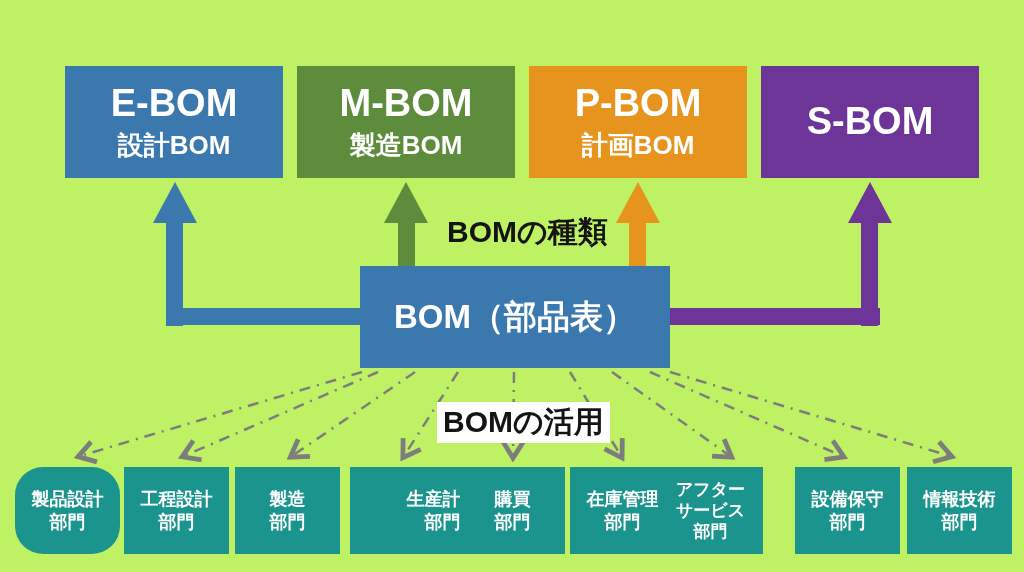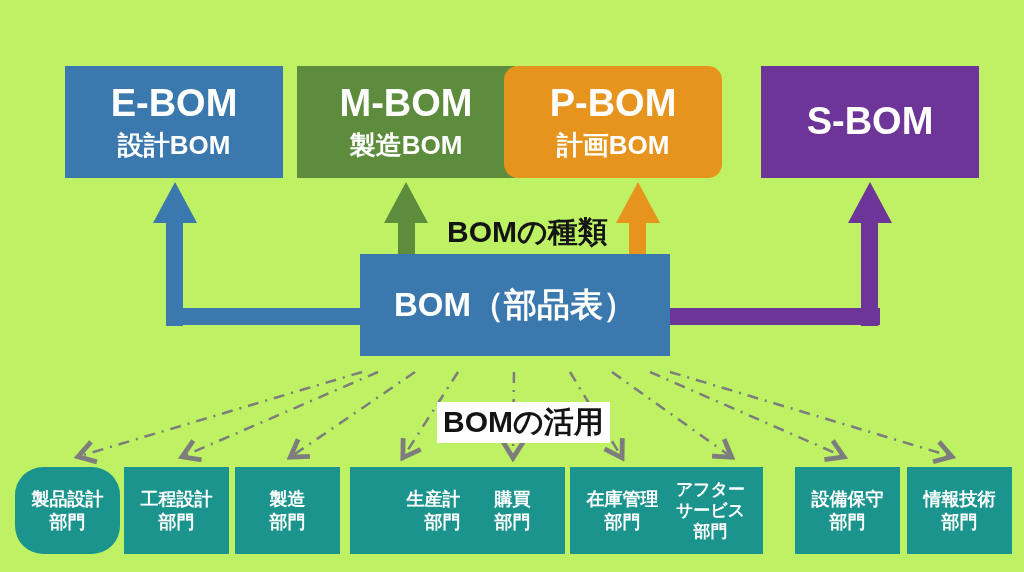--- a/index.html
+++ b/index.html
@@ -8,24 +8,24 @@
   .stage{position:relative;width:1024px;height:572px;background:#bef264;}
   svg.connectors{position:absolute;left:0;top:0;width:1024px;height:572px;z-index:1;}
 
   .type-box{position:absolute;top:66px;width:218px;height:112px;z-index:2;
     display:flex;flex-direction:column;align-items:center;justify-content:center;
     color:#fff;text-align:center;}
   .type-code{font-size:38px;font-weight:bold;line-height:1.1;}
   .type-name{font-size:26px;font-weight:bold;line-height:1.2;margin-top:6px;}
   .tb0{left:65px;background:var(--bom-e);}
   .tb1{left:297px;background:var(--bom-m);}
-  .tb2{left:504px;background:var(--bom-p);border-radius:14px;}
+  .tb2{left:529px;background:var(--bom-p);}
   .tb3{left:761px;background:var(--bom-s);}
 
-  .center-box{position:absolute;left:360px;top:254px;width:310px;height:102px;z-index:3;
+  .center-box{position:absolute;left:360px;top:266px;width:310px;height:102px;z-index:3;
     background:var(--bom-center);display:flex;align-items:center;justify-content:center;
     color:#fff;font-size:33px;font-weight:bold;}
 
   .section-label{position:absolute;z-index:4;color:var(--label-ink);
     font-size:30px;font-weight:bold;white-space:nowrap;}
   .label-types{left:447px;top:212px;}
   .label-usage{left:437px;top:402px;background:#fff;padding:0 6px;}
 
   .dept-box{position:absolute;top:467px;width:105px;height:87px;z-index:2;
     background:var(--dept);display:flex;align-items:center;justify-content:center;

